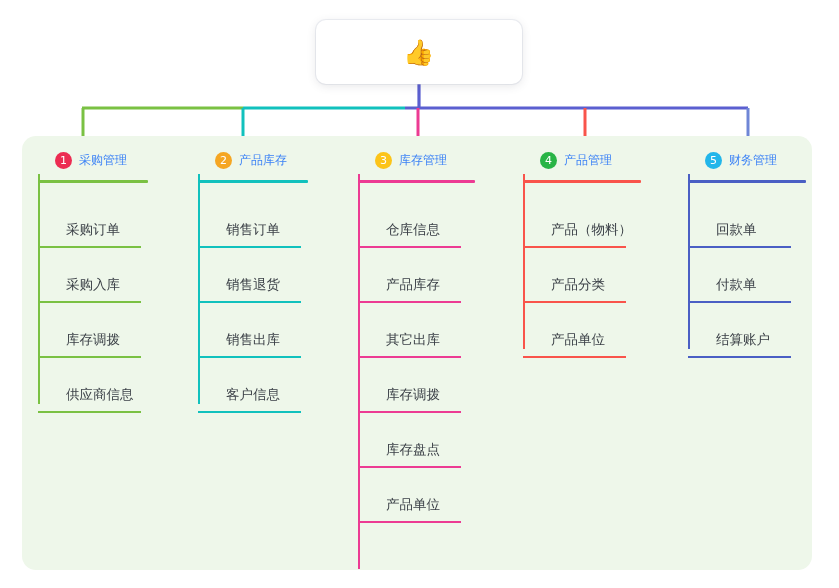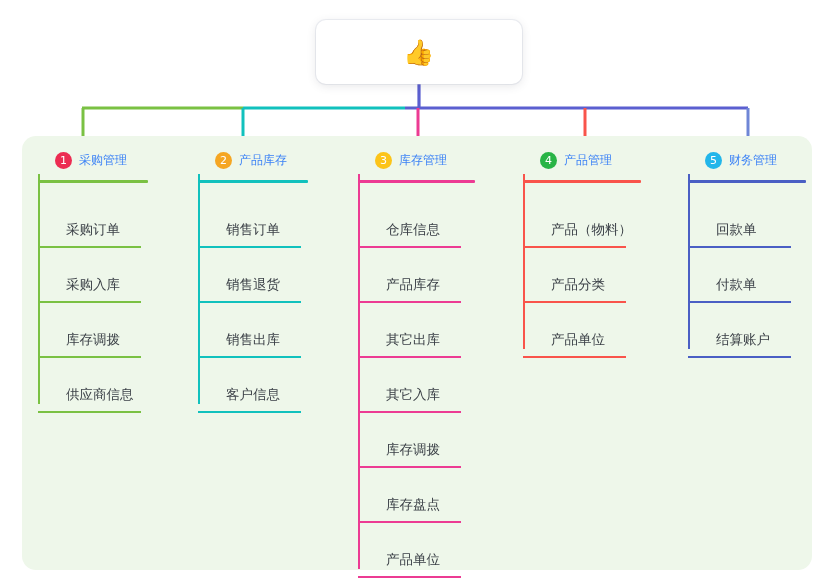--- a/index.html
+++ b/index.html
@@ -222,24 +222,20 @@
         </div>
         <div class="leaf">
           <div class="leaf-label">产品库存</div>
           <div class="leaf-rule" style="background: rgb(236, 59, 147);"></div>
         </div>
         <div class="leaf">
           <div class="leaf-label">其它出库</div>
           <div class="leaf-rule" style="background: rgb(236, 59, 147);"></div>
         </div>
         <div class="leaf">
-          <div class="leaf-label">其它入库</div>
-          <div class="leaf-rule" style="background: rgb(236, 59, 147);"></div>
-        </div>
-        <div class="leaf">
           <div class="leaf-label">库存调拨</div>
           <div class="leaf-rule" style="background: rgb(236, 59, 147);"></div>
         </div>
         <div class="leaf">
           <div class="leaf-label">库存盘点</div>
           <div class="leaf-rule" style="background: rgb(236, 59, 147);"></div>
         </div>
         <div class="leaf">
           <div class="leaf-label">产品单位</div>
           <div class="leaf-rule" style="background: rgb(236, 59, 147);"></div>

